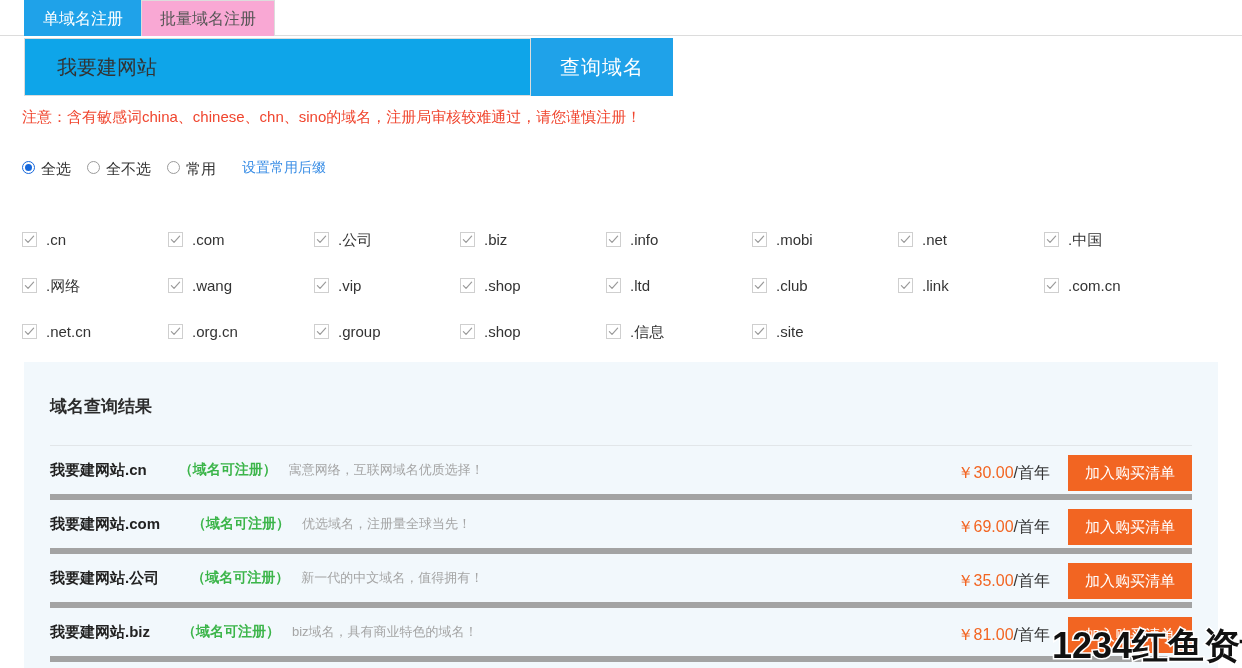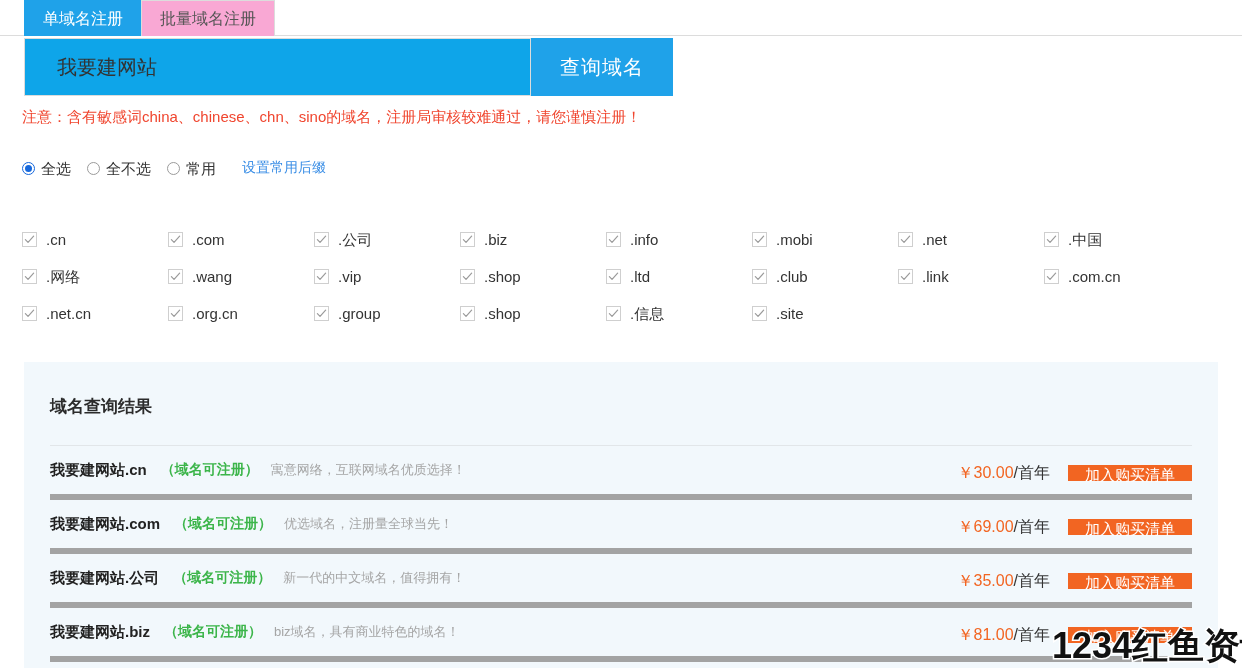--- a/index.html
+++ b/index.html
@@ -85,21 +85,21 @@
 
   
   .radio-row {
     position: absolute; left: 22px; top: 157px;
     display: flex; align-items: center;
     font-size: 15px;
     color: #333333;
     height: 22px;
   }
   .radio-item {
-    display: flex; align-items: center;
+    display: flex; 
     margin-right: 16px;
     cursor: pointer;
   }
   .radio-dot {
     width: 13px; height: 13px;
     border-radius: 50%;
     border: 1px solid #9b9b9b;
     background: #ffffff;
     margin-right: 6px;
     position: relative;
@@ -125,21 +125,21 @@
     cursor: pointer;
     text-decoration: none;
   }
 
   
   .tld-grid {
     position: absolute; left: 22px; top: 228px;
     width: 1200px;
     display: grid;
     grid-template-columns: repeat(8, 146px);
-    row-gap: 15px;
+    row-gap: 24px;
     text-align: right;
   }
   .tld-item {
     display: flex; align-items: center;
     font-size: 15px;
     color: #333333;
     cursor: pointer;
     height: 22px;
   }
   .cbox {
@@ -183,21 +183,21 @@
   .row-name {
     font-size: 15px;
     font-weight: bold;
     color: #222222;
     white-space: nowrap;
   }
   .row-status {
     font-size: 14px;
     font-weight: bold;
     color: #3cb54a;
-    margin-left: 14px;
+    margin-left: 32px;
     white-space: nowrap;
   }
   .row-desc {
     font-size: 13px;
     color: #a5a5a5;
     margin-left: 12px;
     white-space: nowrap;
   }
   .row-right {
     position: absolute; right: 0; top: 0;
@@ -206,21 +206,21 @@
   }
   .row-price {
     font-size: 16px;
     color: #333333;
     white-space: nowrap;
     margin-right: 18px;
     margin-left: 24px;
   }
   .row-price .amt { color: #f26522; }
   .cart-btn {
-    width: 124px; height: 16px;
+    width: 124px; height: 36px;
     background: #f26522;
     color: #ffffff;
     border: none;
     font-size: 15px;
     cursor: pointer;
     font-family: "Liberation Sans", "DejaVu Sans", sans-serif;
   }
 
   
   .watermark {

